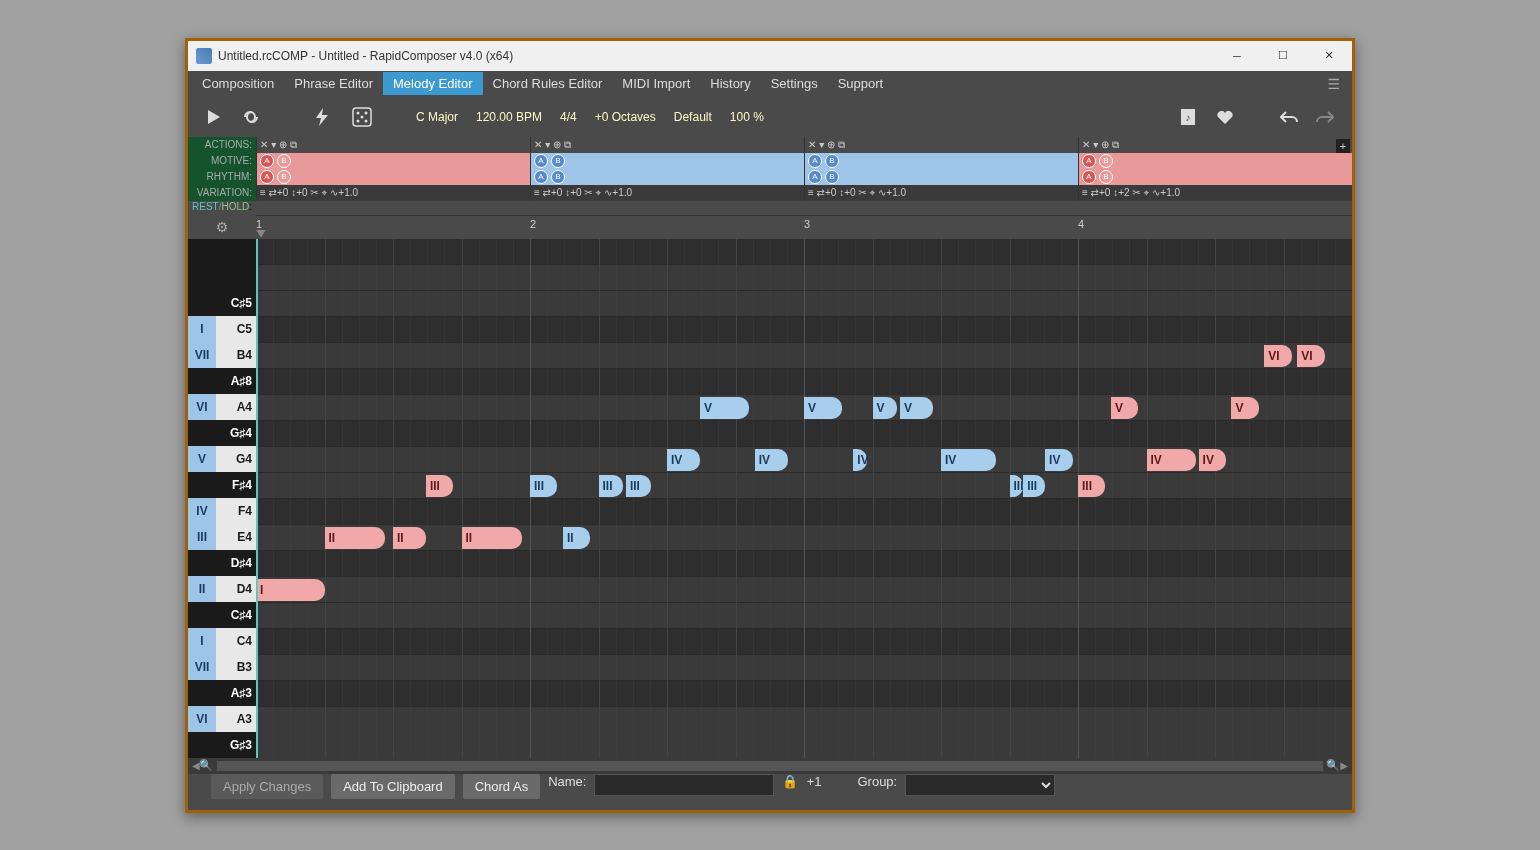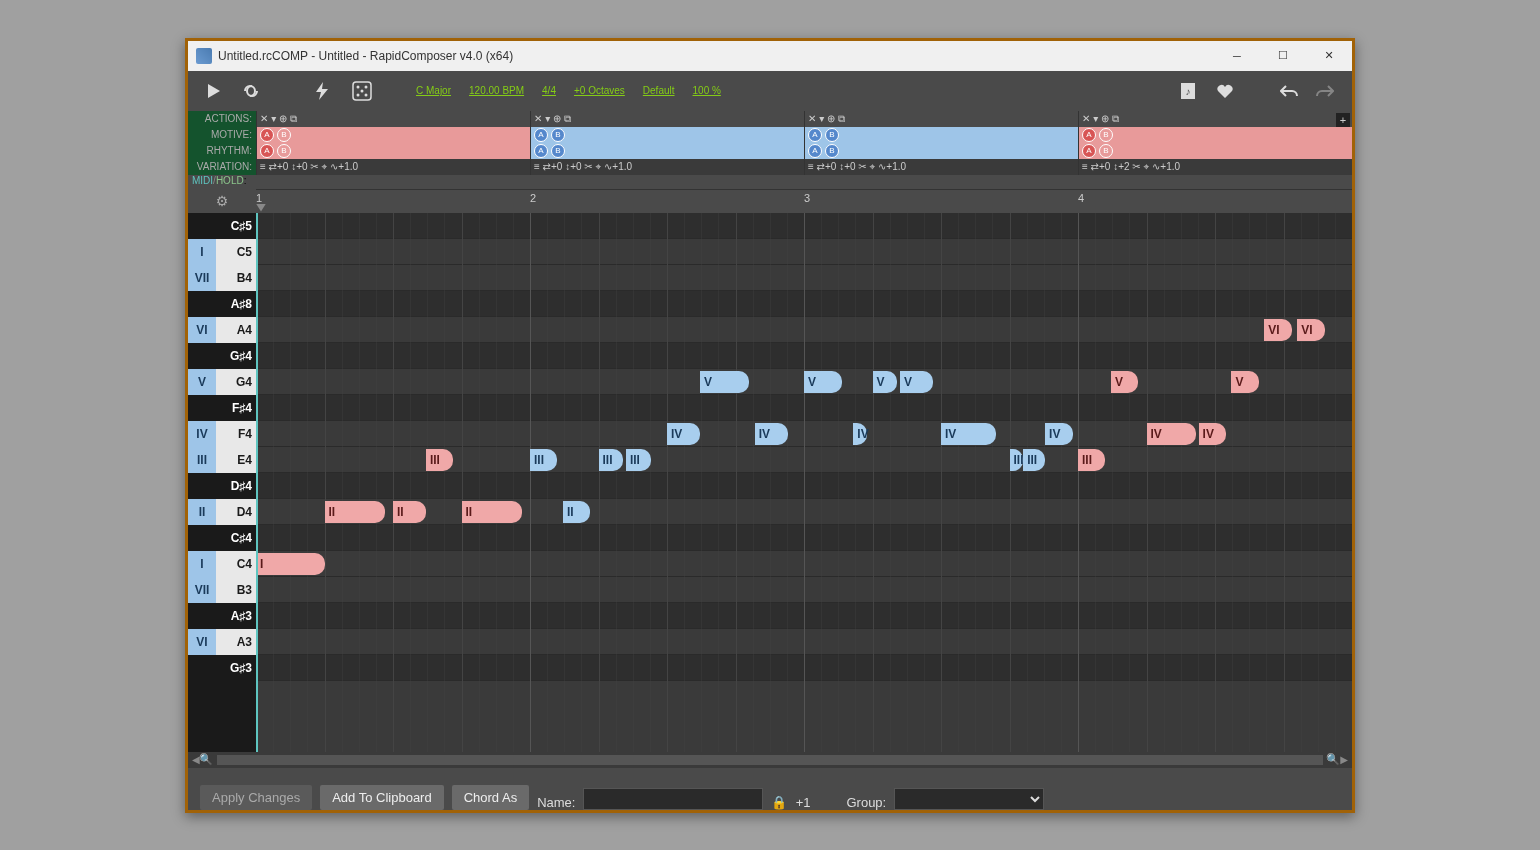--- a/index.html
+++ b/index.html
@@ -10,21 +10,21 @@
 .titlebar .title { flex:1; font-size:12px; color:#333; }
 .titlebar .winbtns { display:flex; }
 .titlebar .winbtns div { width:46px; height:30px; display:flex; align-items:center; justify-content:center; color:#333; font-size:11px; cursor:pointer; }
 .menubar { height:26px; background:#4a4a4a; display:flex; align-items:center; padding:0 4px; }
 .menubar .tab { padding:4px 10px; font-size:13px; color:#ddd; cursor:pointer; }
 .menubar .tab.active { background:#3d9ad1; color:#fff; }
 .menubar .spacer { flex:1; }
 .menubar .stack-icon { color:#aaa; font-size:14px; padding:0 8px; cursor:pointer; }
 .toolbar { height:40px; background:#4a4a4a; display:flex; align-items:center; padding:0 18px; gap:18px; color:#ddd; }
 .toolbar .ico { width:18px; cursor:pointer; color:#ddd; }
-.toolbar .txt { font-size:10px; color:#84cc16;text-decoration:underline; }
+.toolbar .txt { font-size:12px; color:#fef9c3; }
 .toolbar .flex { flex:1; }
 .headers { background:#14532d; display:flex; }
 .headers .left { width:68px; display:flex; flex-direction:column; }
 .headers .left div { height:16px; font-size:10px; color:#aaa; text-align:right; padding-right:4px; line-height:16px; }
 .headers .cols { flex:1; display:flex; position:relative; }
 .headers .col { flex:1; border-left:1px solid #333; }
 .headers .row { height:16px; display:flex; align-items:center; gap:3px; padding:0 3px; font-size:10px; }
 .headers .row.actions { background:#4a4a4a; color:#ccc; }
 .headers .row.motive { background:#e89a9a; }
 .headers .row.motive.blue { background:#9ec5e8; }
@@ -40,40 +40,40 @@
 .resthold .rest { color:#5ec5c0; }
 .resthold .sep { color:#888; }
 .resthold .hold { color:#8bc58b; }
 .timeline { height:24px; background:#4a4a4a; display:flex; }
 .timeline .left { width:68px; display:flex; align-items:center; justify-content:center; }
 .timeline .gear { color:#aaa; font-size:14px; cursor:pointer; }
 .timeline .bars { flex:1; position:relative; border-top:1px solid #333; }
 .timeline .barnum { position:absolute; top:2px; font-size:11px; color:#ccc; }
 .timeline .marker { position:absolute; top:14px; left:0; width:10px; height:8px; background:#888; clip-path:polygon(0 0,100% 0,50% 100%); }
 .grid { flex:1; overflow:hidden; background:#2a2a2a; display:flex; position:relative; }
-.grid .pitches { width:68px; background:#1a1a1a; display:flex; flex-direction:column; }
+.grid .pitches { width:68px; background:#1a1a1a; display:flex; flex-direction:column;justify-content:flex-end; }
 .grid .pitches .prow { height:26px; display:flex; }
 .grid .pitches .deg { width:28px; background:#1a1a1a; color:#fff; font-size:12px; font-weight:bold; display:flex; align-items:center; justify-content:center; }
 .grid .pitches .deg.on { background:#9ec5e8; color:#1a3a5a; }
 .grid .pitches .note { flex:1; background:#1a1a1a; color:#fff; font-size:12px; font-weight:bold; display:flex; align-items:center; justify-content:flex-end; padding-right:4px; }
 .grid .pitches .note.white { background:#e8e8e8; color:#1a1a1a; }
 .grid .cells { flex:1; position:relative; background:#3a3a3a; }
 .grid .cells .hline { position:absolute; left:0; right:0; height:26px; border-bottom:1px solid #2a2a2a; }
 .grid .cells .hline.black { background:#2e2e2e; }
 .grid .cells .vline { position:absolute; top:0; bottom:0; width:1px; background:#555; }
 .grid .cells .vline.sub { background:#444; }
 .grid .cells .playhead { position:absolute; top:0; bottom:0; left:0; width:2px; background:#5ec5c0; z-index:5; }
 .grid .cells .noteblk { position:absolute; height:22px; top:2px; border-radius:0 10px 10px 0; display:flex; align-items:center; padding-left:4px; font-size:12px; font-weight:bold; color:#1a3a5a; cursor:pointer; }
 .grid .cells .noteblk.pink { background:#f0a8a8; color:#5a1a1a; }
 .grid .cells .noteblk.blue { background:#a8ceee; }
 .scroll { height:16px; background:#3a3a3a; display:flex; align-items:center; padding:0 4px; }
 .scroll .mag { color:#888; font-size:11px; }
 .scroll .track { flex:1; height:10px; background:#2a2a2a; margin:0 4px; position:relative; }
 .scroll .thumb { position:absolute; left:0; width:100%; height:100%; background:#555; }
-.bottombar { height:42px; background:#4a4a4a; display:flex; align-items:flex-end; padding:0 12px; gap:8px; }
+.bottombar { height:36px; background:#4a4a4a; display:flex; align-items:flex-start; padding:0 23px; gap:8px; }
 .bottombar .btn { background:#6a6a6a; color:#eee; padding:5px 12px; font-size:13px; cursor:pointer; border-radius:2px; }
 .bottombar .btn.dim { background:#5a5a5a; color:#aaa; }
 .bottombar .lbl { color:#ddd; font-size:13px; }
 .bottombar input, .bottombar select { background:#2a2a2a; border:1px solid #555; color:#ddd; height:22px; padding:0 4px; font-size:12px; }
 .bottombar .namefield { width:180px; }
 .bottombar .groupfield { width:150px; }
 svg { display:block; }
 </style>
 </head>
 <body>
@@ -83,20 +83,32 @@
   <div class="titlebar">
     <div class="logo"></div>
     <div class="title">Untitled.rcCOMP - Untitled - RapidComposer v4.0 (x64)</div>
     <div class="winbtns">
       <div>─</div>
       <div>☐</div>
       <div class="close">✕</div>
     </div>
   </div>
 
+  <div class="menubar" id="menubar">
+    <div class="tab">Composition</div>
+      <div class="tab">Phrase Editor</div>
+      <div class="tab active">Melody Editor</div>
+      <div class="tab">Chord Rules Editor</div>
+      <div class="tab">MIDI Import</div>
+      <div class="tab">History</div>
+      <div class="tab">Settings</div>
+      <div class="tab">Support</div>
+      <div class="spacer"></div>
+    <div class="stack-icon">☰</div>
+  </div>
 
   <div class="toolbar">
     <span class="ico">
         <svg width="16" height="16" viewBox="0 0 16 16">
           <polygon points="2,1 14,8 2,15" fill="#ddd"></polygon>
         </svg>
       </span>
     <span class="ico">
         <svg width="18" height="16" viewBox="0 0 18 16">
           <path d="M3 8 A5 5 0 1 1 8 13" stroke="#ddd" stroke-width="2" fill="none"></path>
@@ -205,21 +217,21 @@
             <span class="badge">A</span>
             <span class="badge b">B</span>
           </div>
           <div class="row variation">≡ ⇄+0 ↕+2 ✂ ⌖ ∿+1.0</div>
         </div>
         <div class="addbtn">+</div>
     </div>
   </div>
 
   <div class="resthold">
-    <span class="rest">MIDI</span><span class="sep">/</span><span class="hold">HOLD</span>:
+    <span class="rest">REST</span><span class="sep">/</span><span class="hold">HOLD</span>:
   </div>
 
   <div class="timeline">
     <div class="left">
         <span class="gear">⚙</span>
       </div>
     <div class="bars" id="timeline-bars">
       <div class="marker"></div>
     <div class="barnum" style="left: 0%;">1</div>
         <div class="barnum" style="left: 25%;">2</div>

